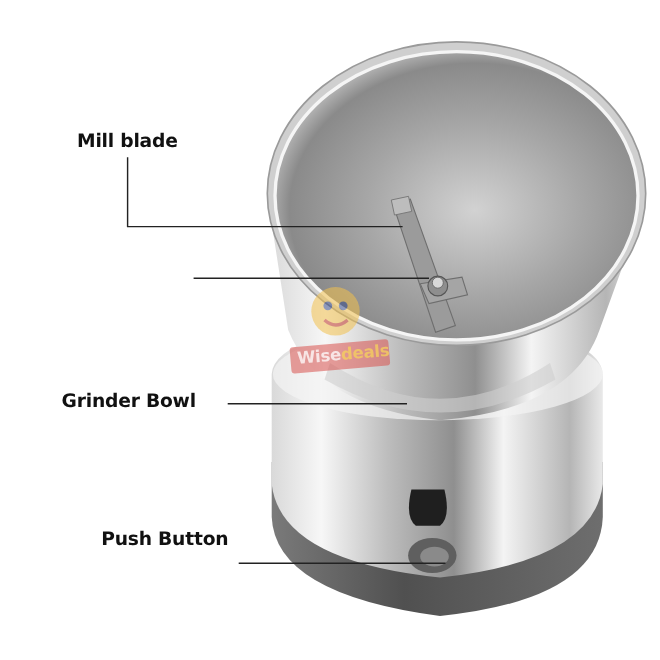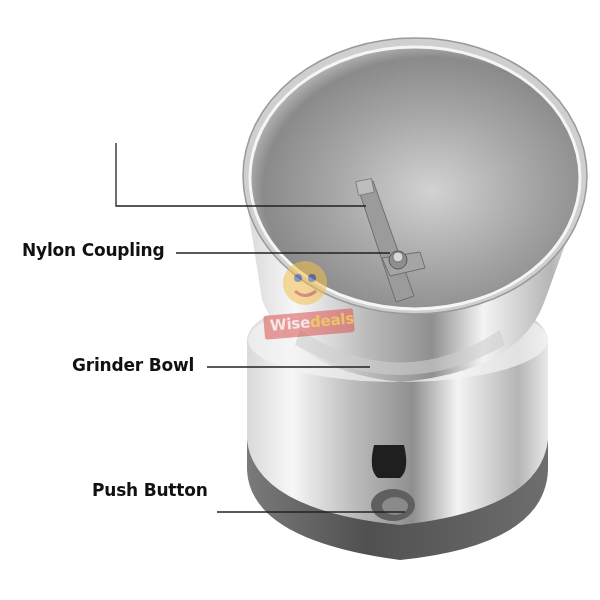--- a/index.html
+++ b/index.html
@@ -95,16 +95,16 @@
       <line x1="176" y1="253" x2="390" y2="253"></line>
       <line x1="207" y1="367" x2="370" y2="367"></line>
       <line x1="217" y1="512" x2="405" y2="512"></line>
     </g>
   </svg>
 
   <div class="label" style="left:270px; top:313px; font-size:15px; color:#ffffff; opacity:0.75; transform:rotate(-5deg);">
     <span>Wise</span><span style="color:#f7d35c;">deals</span>
   </div>
 
-  <div class="label" style="left:22px; top:240px;">Nylon Coupling</div>
-  <div class="label" style="left:72px; top:355px;">Grinder Bowl</div>
+  <div class="label" style="left:70px; top:119px;">Mill blade</div>
+  <div class="label" style="left:56px; top:355px;">Grinder Bowl</div>
   <div class="label" style="left:92px; top:480px;">Push Button</div>
 </div>
 
 </body></html>

